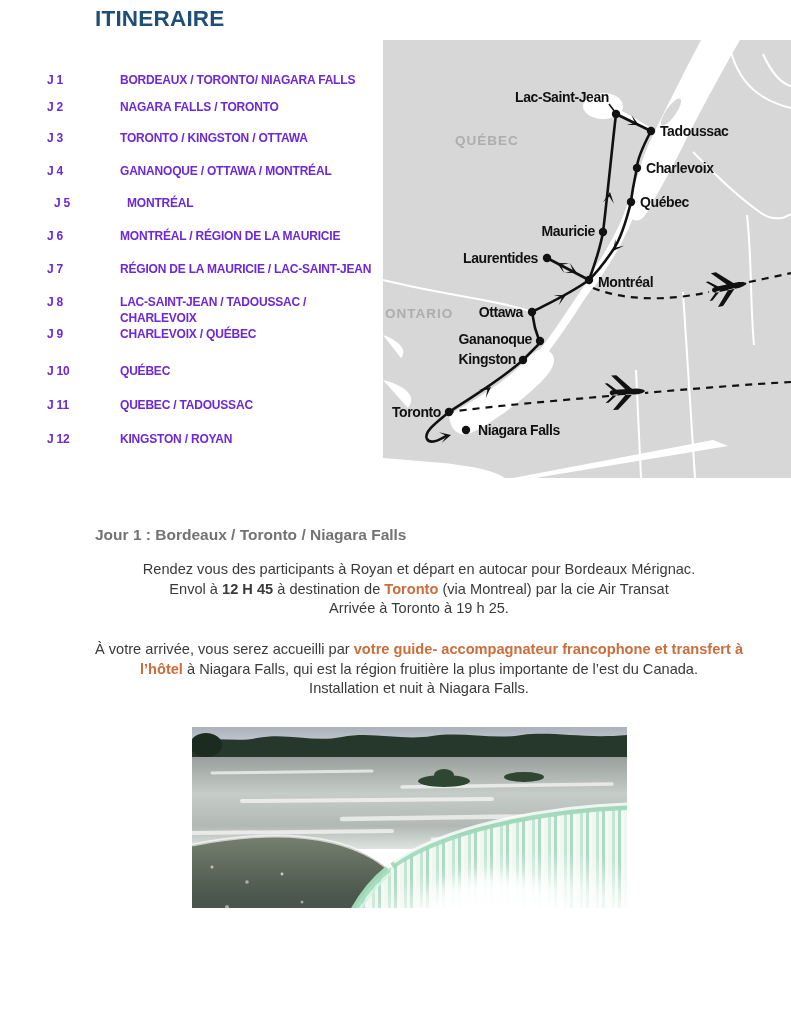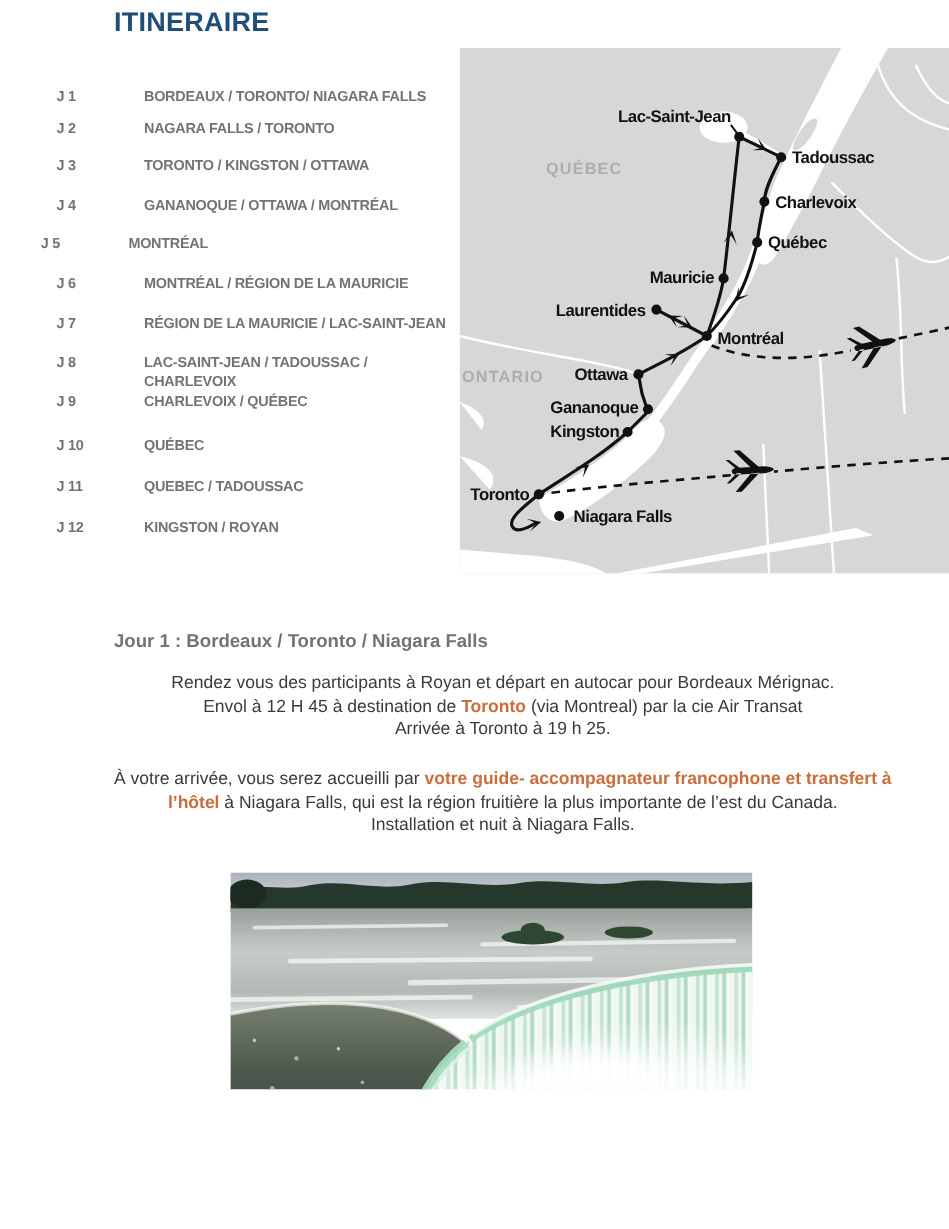--- a/index.html
+++ b/index.html
@@ -1,30 +1,30 @@
 <!DOCTYPE html>
 <html><head>
 <meta charset="utf-8">
 <style>
   html,body{margin:0;padding:0;background:#fff;}
   .page{position:relative;width:791px;height:908px;background:#ffffff;overflow:hidden;
         font-family:"Liberation Sans",sans-serif;}
   .doc-title{position:absolute;left:95px;top:6px;font-size:22.5px;font-weight:bold;
              color:#1F4E79;letter-spacing:.2px;}
-  .it-row{position:absolute;display:flex;font-size:12px;font-weight:bold;color:#737373;
+  .it-row{position:absolute;display:flex;font-size:12px;font-weight:bold;color:#6d28d9;
           letter-spacing:-.2px;line-height:16px;}
   .it-day{width:56px;flex:0 0 56px;}
   .it-route{white-space:pre-line;padding-left:17px;}
   .map-wrap{position:absolute;left:383px;top:40px;width:408px;height:438px;}
   .jour-heading{position:absolute;left:95px;top:526px;font-size:15.5px;font-weight:bold;
                 color:#737373;}
   .para{position:absolute;left:95px;color:#3A3A3A;font-size:14.6px;line-height:19.5px;text-align:center;}
   .para.p1{top:560px;width:648px;}
   .para.p2{top:640px;width:648px;}
-  .b{font-weight:normal;}
+  .b{font-weight:bold;}
   .orange{color:#CB6D3C;font-weight:bold;}
   .photo-wrap{position:absolute;left:192px;top:727px;width:435px;height:278px;}
   svg text{font-family:"Liberation Sans",sans-serif;}
   .city-label{font-size:14px;font-weight:bold;fill:#111;letter-spacing:-.4px;}
   .region-label{font-size:13.5px;font-weight:bold;fill:#ADADAD;letter-spacing:1px;}
 </style>
 </head>
 <body>
 
 <div class="page">
@@ -41,21 +41,21 @@
         <span class="it-route">NAGARA FALLS / TORONTO</span>
       </div>
     <div class="it-row" style="top:130px;left:47px">
         <span class="it-day">J 3</span>
         <span class="it-route">TORONTO / KINGSTON / OTTAWA</span>
       </div>
     <div class="it-row" style="top:163px;left:47px">
         <span class="it-day">J 4</span>
         <span class="it-route">GANANOQUE / OTTAWA / MONTRÉAL</span>
       </div>
-    <div class="it-row" style="top:195px;left:34px">
+    <div class="it-row" style="top:195px;left:54px">
         <span class="it-day">J 5</span>
         <span class="it-route">MONTRÉAL</span>
       </div>
     <div class="it-row" style="top:228px;left:47px">
         <span class="it-day">J 6</span>
         <span class="it-route">MONTRÉAL / RÉGION DE LA MAURICIE</span>
       </div>
     <div class="it-row" style="top:261px;left:47px">
         <span class="it-day">J 7</span>
         <span class="it-route">RÉGION DE LA MAURICIE / LAC-SAINT-JEAN</span>

